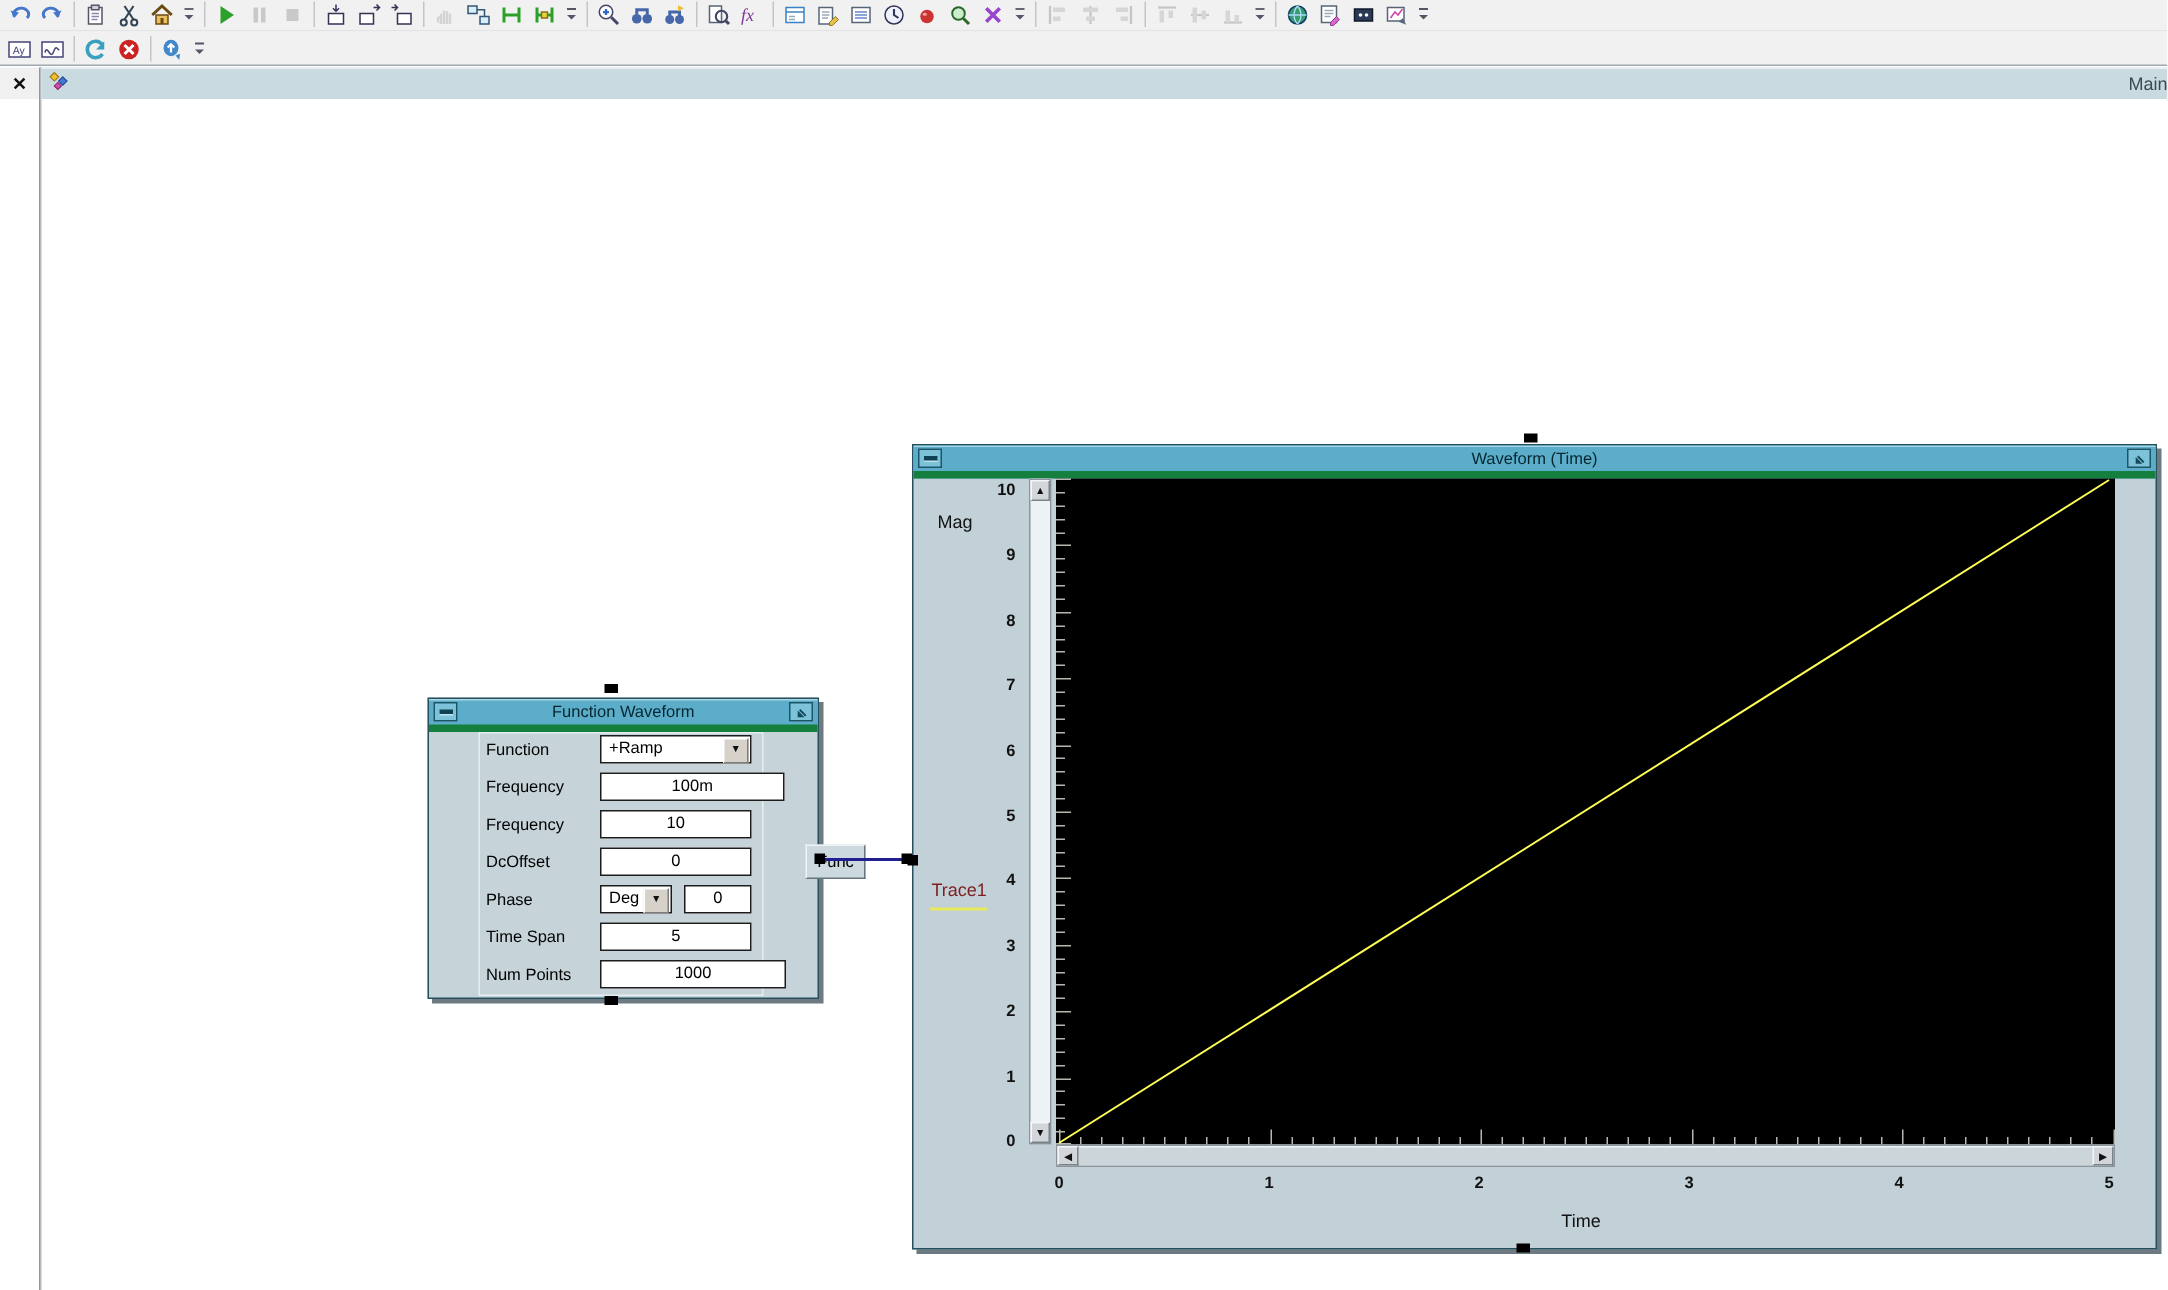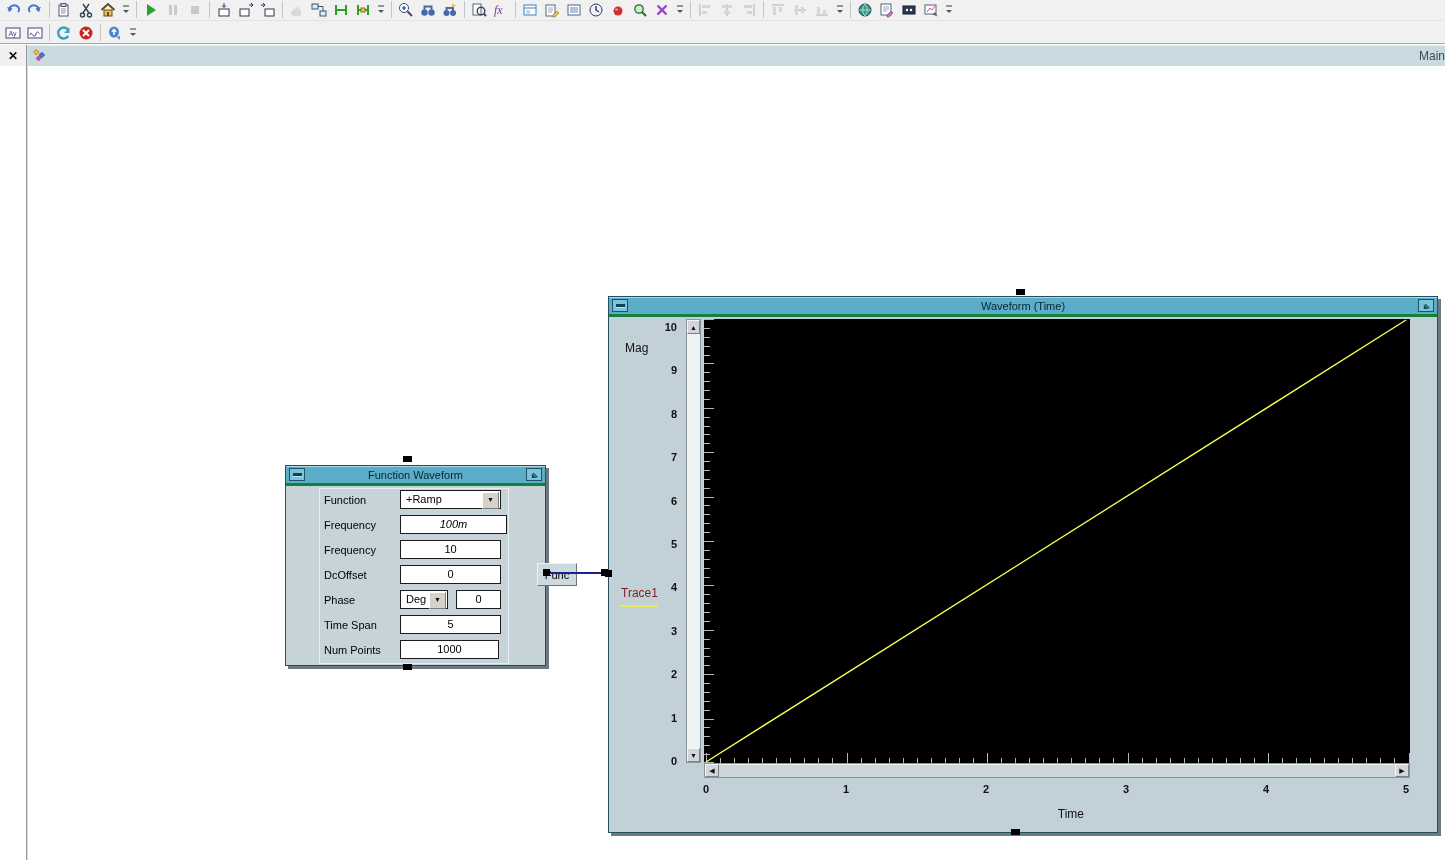--- a/index.html
+++ b/index.html
@@ -19,21 +19,21 @@
   #tab-close{position:absolute;left:0;top:0;width:26px;height:21px;background:#f0f0f0;
              display:flex;align-items:center;justify-content:center;font-weight:bold;font-size:12px;color:#111;cursor:default;}
   #main-strip{position:absolute;left:27px;top:0;right:0;height:20px;background:#c9dae1;
               border-top:1px solid #e8f0f3;border-bottom:1px solid #93a9b2;display:flex;align-items:center;padding-left:5px;justify-content:space-between;}
   #main-strip .tab-label{color:#3a4a52;font-size:12px;margin-left:2px;}
   #left-divider{position:absolute;left:26px;top:45px;bottom:0;width:1px;background:#8f9aa0;border-right:1px solid #d9dde0;}
   
   #canvas{position:absolute;left:28px;top:66px;right:0;bottom:0;background:#fff;}
   
   .vwin{position:absolute;border:1px solid #27505e;box-shadow:3px 3px 0 #6d7a81;box-sizing:border-box;}
-  .vtitle{position:relative;height:17px;background:#5cadc9;border-bottom:3px solid #15803d;
+  .vtitle{position:relative;height:17px;background:#5cadc9;border-bottom:5px solid #15803d;
           box-shadow:inset 0 1px 0 #a8d7e5;display:flex;align-items:center;justify-content:center;
           color:#04262f;font-size:11px;}
   .tbarbtn{position:absolute;top:2px;width:16px;height:13px;background:#7cc2d8;border:1px solid #1c5468;
            box-sizing:border-box;display:flex;align-items:center;justify-content:center;}
   .tbarbtn.left{left:3px;}  .tbarbtn.right{right:3px;}
   .minus-glyph{width:9px;height:3px;background:#0f4254;box-shadow:0 1px 0 #bfe4ef;}
   
   #fg{left:285px;top:465px;width:261px;height:201px;background:#c6d4da;}
   #fg-panel{position:absolute;left:33px;top:22px;width:190px;height:176px;border:1px solid #e4edf1;box-sizing:border-box;}
   .fg-row{position:relative;height:25px;}
@@ -54,21 +54,21 @@
   .wf-ylabel{position:absolute;width:40px;right:760px;text-align:right;font-weight:bold;font-size:11px;color:#111;height:14px;line-height:14px;}
   #wf-vscroll{position:absolute;left:77px;top:22px;width:15px;height:444px;background:#edf2f4;border:1px solid #8a949a;box-sizing:border-box;}
   #wf-hscroll{position:absolute;left:95px;top:466px;width:706px;height:15px;background:#c6d2d8;border:1px solid #8a949a;box-sizing:border-box;}
   .sb-btn{position:absolute;background:#d2d6da;border:1px solid;border-color:#f4f6f8 #79838a #79838a #f4f6f8;
           display:flex;align-items:center;justify-content:center;font-size:7px;color:#111;box-sizing:border-box;}
   .sb-track-h{position:absolute;left:14px;right:14px;top:0;bottom:0;background:#ccd6da;box-shadow:inset 0 1px 0 #eef3f5;}
   #wf-plot{position:absolute;left:95px;top:22px;width:706px;height:444px;background:#000;border-bottom:3px solid #98a2a6;box-sizing:content-box;}
   .ytick{position:absolute;left:0;height:1px;background:#b4b8b0;}
   .xtick{position:absolute;bottom:0;width:1px;background:#b4b8b0;}
   .wf-xlabel{position:absolute;top:486px;width:40px;text-align:center;font-weight:bold;font-size:11px;color:#111;}
-  #wf-time{position:absolute;left:415px;top:510px;width:60px;text-align:right;font-size:12px;color:#111;}
+  #wf-time{position:absolute;left:415px;top:510px;width:60px;text-align:center;font-size:12px;color:#111;}
   #wf-inpin{position:absolute;left:-4px;top:273px;width:7px;height:7px;background:#000;}
   
   .handle{position:absolute;background:#000;width:9px;height:6px;}
   #wire{position:absolute;left:547px;top:572px;width:57px;height:2px;background:#1f1f8f;}
   .wire-node{position:absolute;width:7px;height:7px;background:#000;}
 </style>
 </head>
 <body>
 
 <div id="toolbar1" class="toolbar">
@@ -419,42 +419,42 @@
         </svg>
     </span>
   </div>
   <div id="fg-panel">
       <div class="fg-row">
         <span class="fg-label">Function</span>
         <div class="fg-select" style="left: 80px; width: 101px;">+Ramp<span class="dd-btn">▼</span></div>
       </div>
       <div class="fg-row">
         <span class="fg-label">Frequency</span>
-        <div class="fg-input" style="left: 80px; width: 107px; font-style: italic;">100m</div>
+        <div class="fg-input" style="left: 80px; width: 123px;">100m</div>
       </div>
       <div class="fg-row">
         <span class="fg-label">Frequency</span>
         <div class="fg-input" style="left: 80px; width: 101px;">10</div>
       </div>
       <div class="fg-row">
         <span class="fg-label">DcOffset</span>
         <div class="fg-input" style="left: 80px; width: 101px;">0</div>
       </div>
       <div class="fg-row">
         <span class="fg-label">Phase</span>
         <div class="fg-select" style="left: 80px; width: 48px;">Deg<span class="dd-btn">▼</span></div>
         <div class="fg-input" style="left: 136px; width: 45px;">0</div>
       </div>
       <div class="fg-row">
         <span class="fg-label">Time Span</span>
         <div class="fg-input" style="left: 80px; width: 101px;">5</div>
       </div>
       <div class="fg-row">
         <span class="fg-label">Num Points</span>
-        <div class="fg-input" style="left: 80px; width: 99px;">1000</div>
+        <div class="fg-input" style="left: 80px; width: 124px;">1000</div>
       </div>
     </div>
   <div id="func-pin">Func</div>
 </div>
 
 <div id="wf" class="vwin">
   <div class="vtitle">
     <span class="tbarbtn left">
         <span class="minus-glyph"></span>
       </span>

